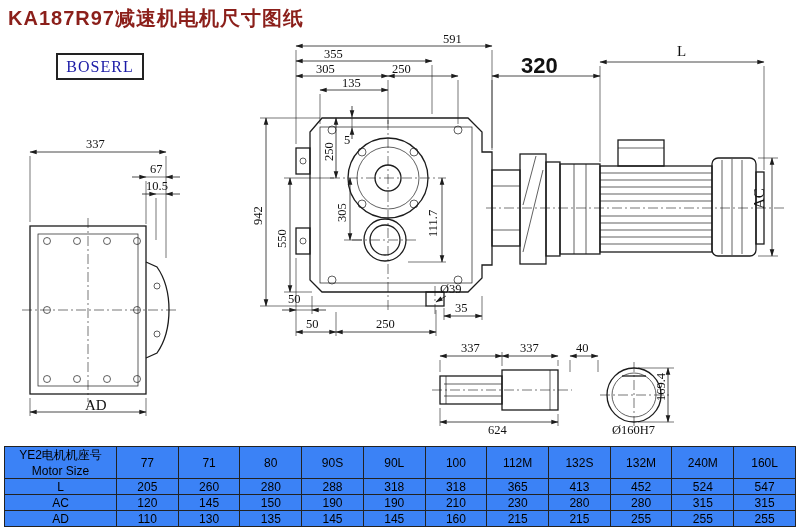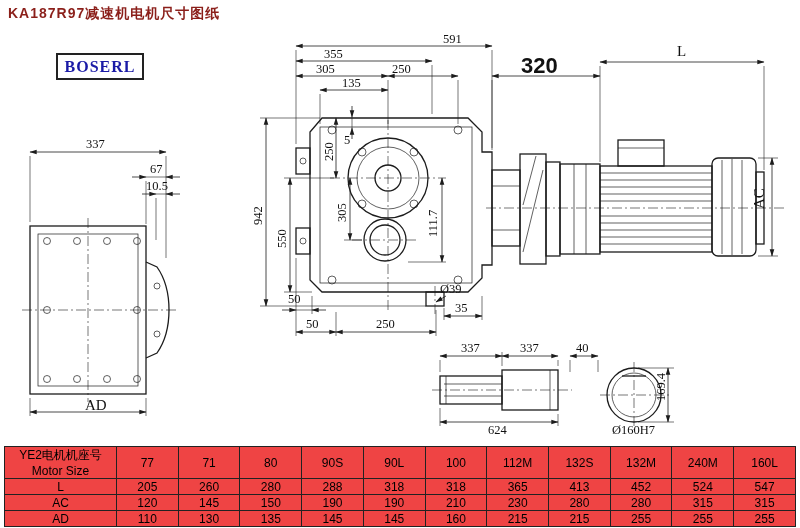--- a/index.html
+++ b/index.html
@@ -9,26 +9,26 @@
   svg .o{fill:none;stroke:#1c1c1c;stroke-width:1.3}
   svg .t{fill:none;stroke:#1c1c1c;stroke-width:0.7}
   svg .e{stroke:#1c1c1c;stroke-width:0.6}
   svg .c{stroke:#1c1c1c;stroke-width:0.6;stroke-dasharray:10 3 2 3}
   svg .d{stroke:#1c1c1c;stroke-width:0.8;marker-start:url(#ar);marker-end:url(#ar)}
   svg .de{stroke:#1c1c1c;stroke-width:0.8;marker-end:url(#ar)}
   .dim{position:absolute;font-family:"Liberation Serif",serif;font-size:12.5px;line-height:1;white-space:nowrap;color:#111}
   .vert{transform:rotate(-90deg);transform-origin:left top}
   .big{font-family:"Liberation Sans",sans-serif;font-weight:bold;font-size:22px}
   .ser{font-size:15px}
-  #title{position:absolute;left:8px;top:5px;font-size:14px;font-weight:bold;letter-spacing:1px;font-family:"Liberation Sans",sans-serif}
+  #title{position:absolute;left:8px;top:5px;font-size:20px;font-weight:bold;letter-spacing:1px;font-family:"Liberation Sans",sans-serif}
   #brand{position:absolute;left:56px;top:53px;width:88px;height:27px;border:2px solid #222;
          display:flex;align-items:center;justify-content:center;
-         font-family:"Liberation Serif",serif;font-weight:bold;font-size:16px;letter-spacing:1px}
+         font-family:"Liberation Serif",serif;font-weight:normal;font-size:16px;letter-spacing:1px}
   #spec{position:absolute;left:4px;top:446px;width:792px;border-collapse:collapse;table-layout:fixed;
-        font-size:12px;text-align:center;color:#000;background:#ef4444}
+        font-size:12px;text-align:center;color:#000;background:#3b82f6}
   #spec th,#spec td{border:1px solid #222;font-weight:normal;padding:0;height:16px;overflow:hidden;vertical-align:middle}
   #spec tr:first-child th{height:30px}
   #spec col.c0{width:112px}
 </style>
 </head>
 <body>
 
 <div id="stage">
 
   <svg width="800" height="446" viewBox="0 0 800 446" style="position:absolute;left:0;top:0">

